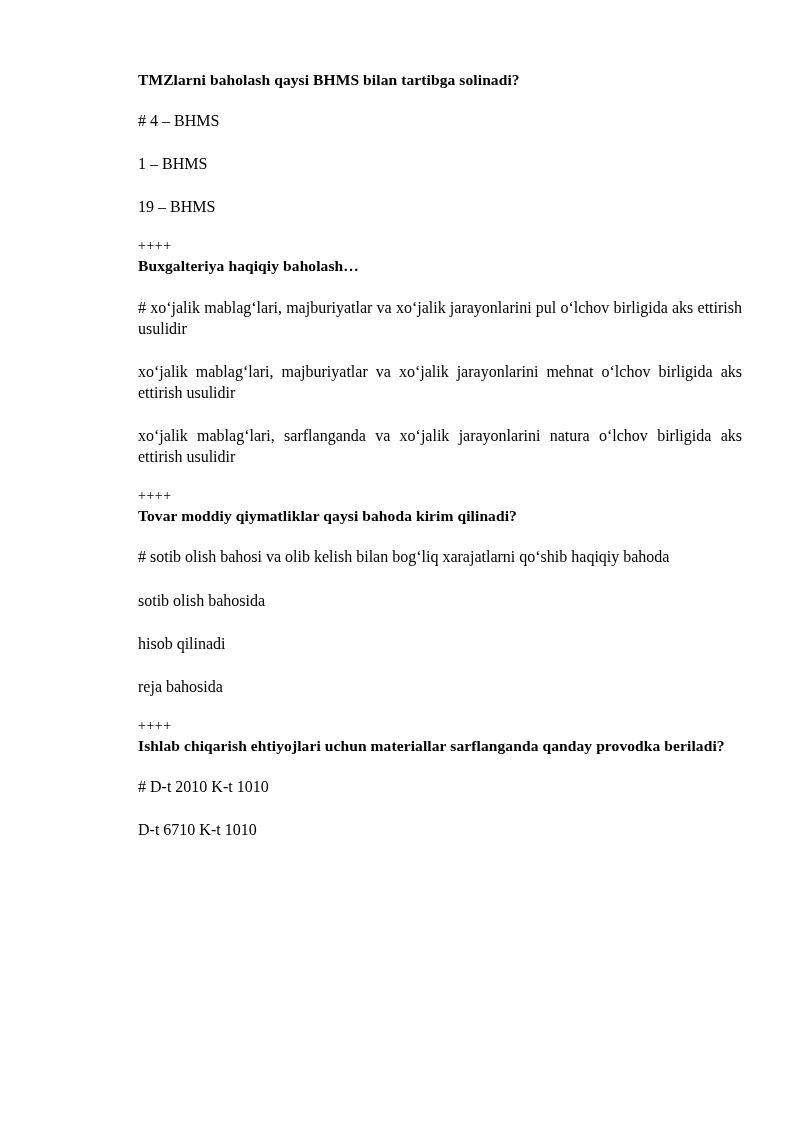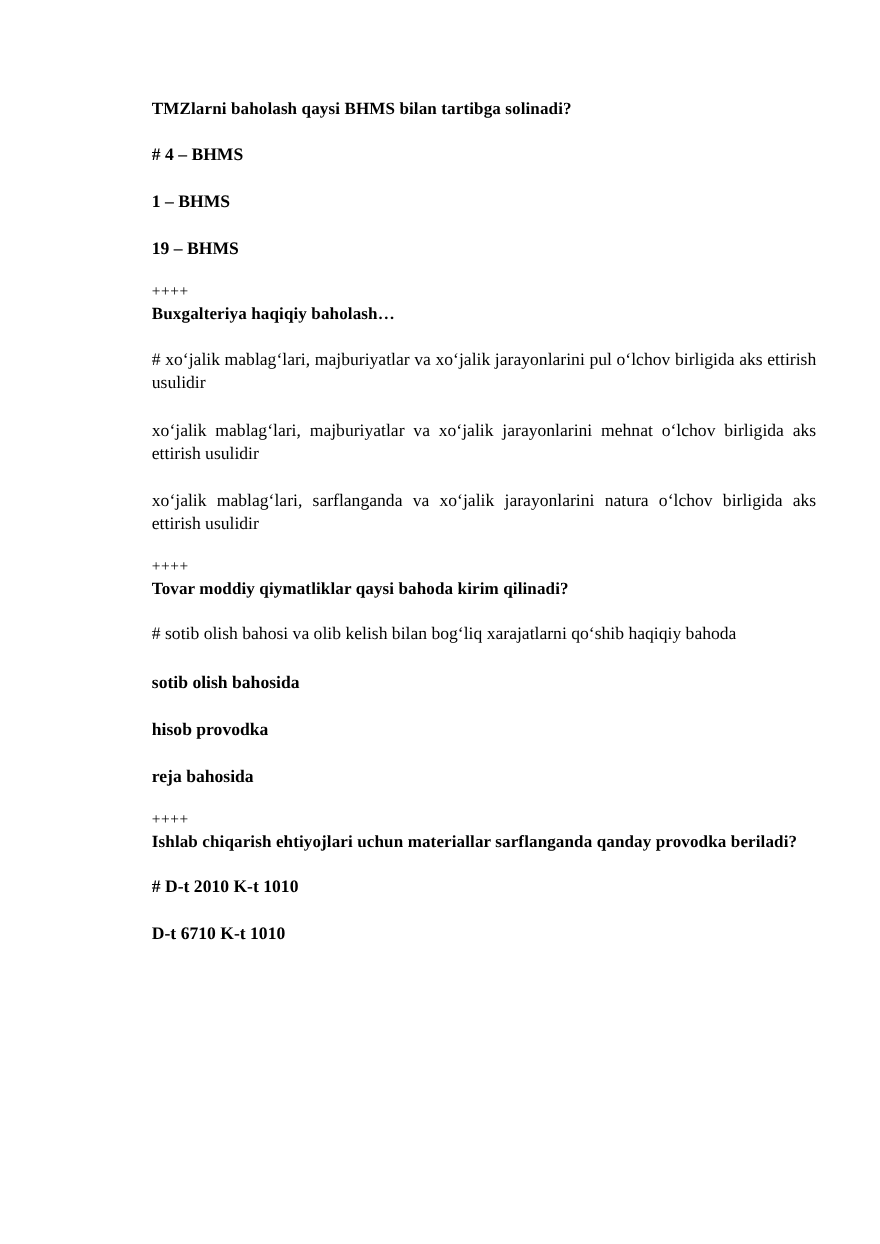--- a/index.html
+++ b/index.html
@@ -14,21 +14,21 @@
     font-family: "Liberation Serif", "DejaVu Serif", serif;
     color: #000000;
     -webkit-font-smoothing: antialiased;
   }
   .page {
     position: relative;
     width: 800px;
     height: 1131px;
     background: #ffffff;
     box-sizing: border-box;
-    padding: 90px 58px 0 138px;
+    padding: 70px 58px 0 138px;
     overflow: hidden;
   }
   .content {
     width: 604px;
   }
   
   .q-heading {
     font-weight: bold;
     font-size: 15.5px;
     line-height: 1.30;
@@ -44,21 +44,20 @@
   .answer {
     font-size: 16px;
     line-height: 1.32;
     text-align: justify;
     text-justify: inter-word;
     text-align-last: left;
     margin: 0 0 22px 0;
   }
   .answer.short {
     text-align: left;
-    font-weight: bold;
   }
   .sep {
     font-size: 14px;
     line-height: 1.0;
     margin: 0 0 3px 0;
     letter-spacing: 0.5px;
     font-family: "Liberation Serif", "DejaVu Serif", serif;
   }
   .group {
     margin: 0;
@@ -83,21 +82,21 @@
       <p class="answer"># xoʻjalik mablagʻlari, majburiyatlar va xoʻjalik jarayonlarini pul oʻlchov birligida aks ettirish usulidir</p>
       <p class="answer">xoʻjalik mablagʻlari, majburiyatlar va xoʻjalik jarayonlarini mehnat oʻlchov birligida aks ettirish usulidir</p>
       <p class="answer">xoʻjalik mablagʻlari, sarflanganda va xoʻjalik jarayonlarini natura oʻlchov birligida aks ettirish usulidir</p>
     </div>
 
     <div class="group">
       <p class="sep">++++</p>
       <p class="q-heading">Tovar moddiy qiymatliklar qaysi bahoda kirim qilinadi?</p>
       <p class="answer"># sotib olish bahosi va olib kelish bilan bogʻliq xarajatlarni qoʻshib haqiqiy bahoda</p>
       <p class="answer short">sotib olish bahosida</p>
-      <p class="answer short">hisob provodka</p>
+      <p class="answer short">hisob qilinadi</p>
       <p class="answer short">reja bahosida</p>
     </div>
 
     <div class="group">
       <p class="sep">++++</p>
       <p class="q-heading wrap-justify">Ishlab chiqarish ehtiyojlari uchun materiallar sarflanganda qanday provodka beriladi?</p>
       <p class="answer short"># D-t 2010 K-t 1010</p>
       <p class="answer short">D-t 6710 K-t 1010</p>
     </div>
 

